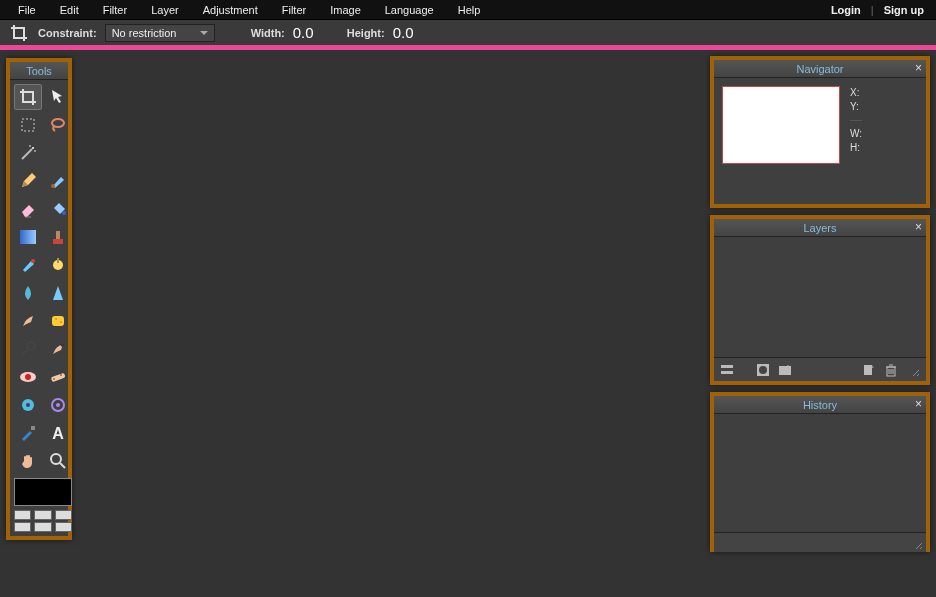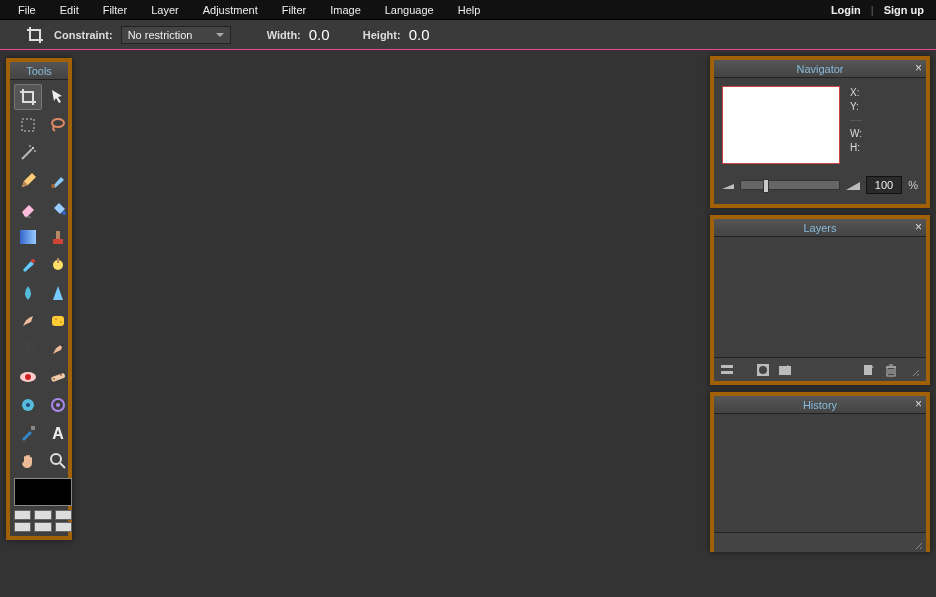--- a/index.html
+++ b/index.html
@@ -2,21 +2,21 @@
 <html><head>
 <meta charset="utf-8">
 <style>
 *{box-sizing:border-box;margin:0;padding:0;font-family:Arial,Helvetica,sans-serif;user-select:none}
 body{background:#1e1e1e;width:936px;height:597px;overflow:hidden;color:#ccc;font-size:11px}
 .menubar{height:20px;background:#111;display:flex;align-items:center;padding:0 6px;border-bottom:1px solid #000}
 .menubar .mi{padding:0 12px;color:#eee;font-size:11px;cursor:pointer}
 .menubar .spacer{flex:1}
 .menubar .auth{color:#eee;font-size:11px;padding:1px 6px;cursor:pointer;font-weight:bold}
 .menubar .sep{color:#666;padding:0 4px}
-.optbar{height:30px;background:#3a3a3a;display:flex;align-items:center;padding:0 24px;border-bottom:1px solid #ec4899;gap:8px}
+.optbar{height:30px;background:#3a3a3a;display:flex;align-items:center;padding:0 8px;border-bottom:5px solid #ec4899;gap:8px}
 .optbar .tool-ico{width:22px;height:22px;display:flex;align-items:center;justify-content:center}
 .optbar .lbl{font-size:11px;color:#ddd;font-weight:bold}
 .optbar .sel{background:#444;border:1px solid #222;color:#eee;padding:2px 24px 2px 6px;font-size:11px;position:relative;min-width:110px;border-radius:0}
 .optbar .sel::after{content:"";position:absolute;right:6px;top:6px;border:4px solid transparent;border-top-color:#aaa}
 .optbar .val{color:#fff;font-size:15px;min-width:26px}
 .work{position:absolute;top:50px;left:0;right:0;bottom:0;background:#333}
 .panel{position:absolute;background:#3f3f3f;border:4px solid #a16207;box-shadow:0 0 6px rgba(0,0,0,0.5)}
 .phead{height:18px;background:linear-gradient(#555,#444);color:#8bd;font-size:11px;display:flex;align-items:center;justify-content:center;position:relative;border-bottom:1px solid #222}
 .phead .close{position:absolute;right:4px;top:2px;color:#ddd;font-size:12px;cursor:pointer;line-height:1}
 .tools{left:6px;top:58px;width:66px}
@@ -273,37 +273,20 @@
 <div class="body">
 <div class="preview"></div>
 <div class="coords">
 <div>X:</div>
 <div>Y:</div>
 <div class="hr"></div>
 <div>W:</div>
 <div>H:</div>
 </div>
 </div>
-<div class="zbar">
-<span>
-        <svg width="12" height="8">
-          <path d="M0 8L12 8L12 3z" fill="#bbb"></path>
-        </svg>
-      </span>
-<div class="slider">
-        <div class="thumb"></div>
-      </div>
-<span>
-        <svg width="14" height="10">
-          <path d="M0 10L14 10L14 2z" fill="#bbb"></path>
-        </svg>
-      </span>
-<span class="zval">100</span>
-<span>%</span>
-</div>
 </div>
 
 <div class="panel lay">
 <div class="phead">
       <span>Layers</span>
       <span class="close">×</span>
     </div>
 <div class="body"></div>
 <div class="foot">
 <span class="fb">

